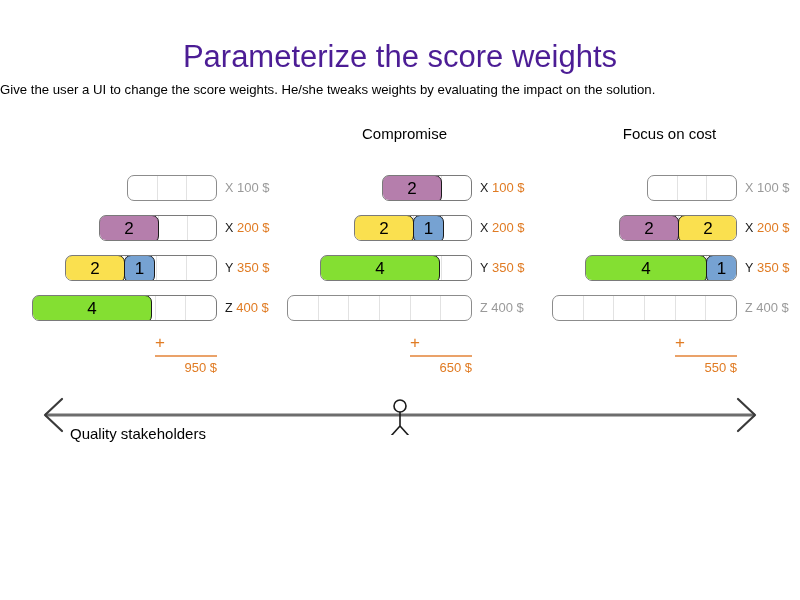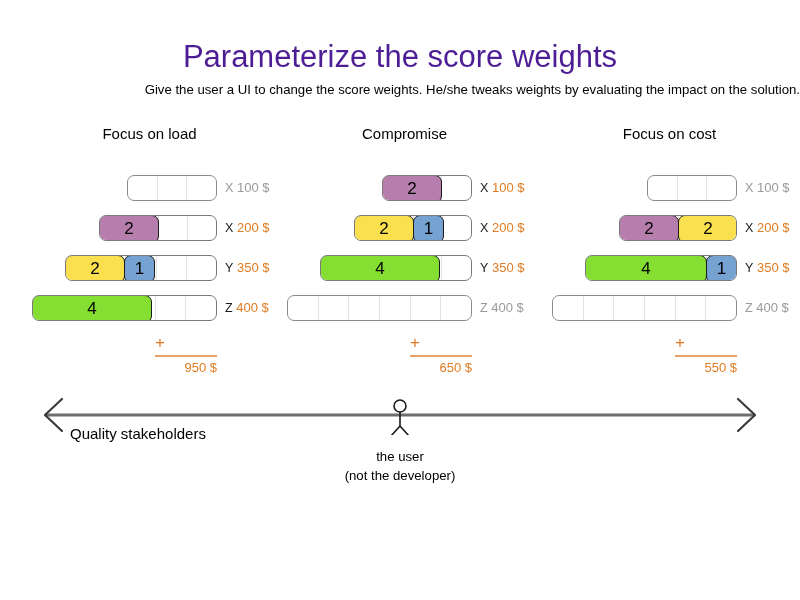--- a/index.html
+++ b/index.html
@@ -27,21 +27,21 @@
     font-size: 31px;
     font-weight: normal;
     letter-spacing: 0px;
     color: #4c1d95;
   }
   .page-subtitle {
     position: absolute;
     top: 69px;
     left: 0;
     width: 800px;
-    text-align: right;
+    text-align: left;
     font-size: 13.2px;
     color: #000000;
   }
 
   
   .scenarios {
     position: absolute;
     top: 125px;
     left: 0;
     width: 800px;
@@ -210,21 +210,20 @@
   }
 </style>
 </head>
 <body>
 
 <h1 class="page-title">Parameterize the score weights</h1>
 <p class="page-subtitle">Give the user a UI to change the score weights. He/she tweaks weights by evaluating the impact on the solution.</p>
 
 <div class="scenarios" id="scenarios">
     <div class="scenario col0">
-      <div class="scenario-title">Focus on load</div>
       <div class="rows">
         <div class="row">
           <div class="track-zone">
             <div class="track" style="width: 90px;">
               <div class="seg-lines">
                 <i></i>
                 <i></i>
                 <i></i>
               </div>
             </div>
@@ -444,17 +443,13 @@
     <polyline points="62,4 45,20 62,36" fill="none" stroke="#3a3a3a" stroke-width="2.2" stroke-linecap="round" stroke-linejoin="round"></polyline>
     <polyline points="738,4 755,20 738,36" fill="none" stroke="#3a3a3a" stroke-width="2.2" stroke-linecap="round" stroke-linejoin="round"></polyline>
     <g>
       <circle cx="400" cy="11" r="6" fill="#ffffff" stroke="#1b1b1b" stroke-width="1.6"></circle>
       <line x1="400" y1="17" x2="400" y2="31" stroke="#1b1b1b" stroke-width="1.6"></line>
       <line x1="400" y1="31" x2="391" y2="41" stroke="#1b1b1b" stroke-width="1.6"></line>
       <line x1="400" y1="31" x2="409" y2="41" stroke="#1b1b1b" stroke-width="1.6"></line>
     </g>
   </svg>
   <div class="axis-label left">Quality stakeholders</div>
-  <div class="user-caption">
-    <span>the user</span><br>
-    <span>(not the developer)</span>
-  </div>
 </div>
 
 </body></html>

